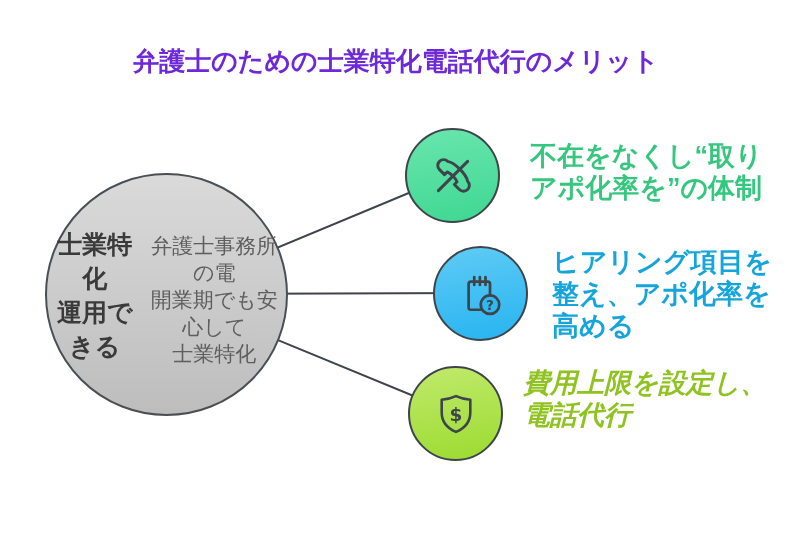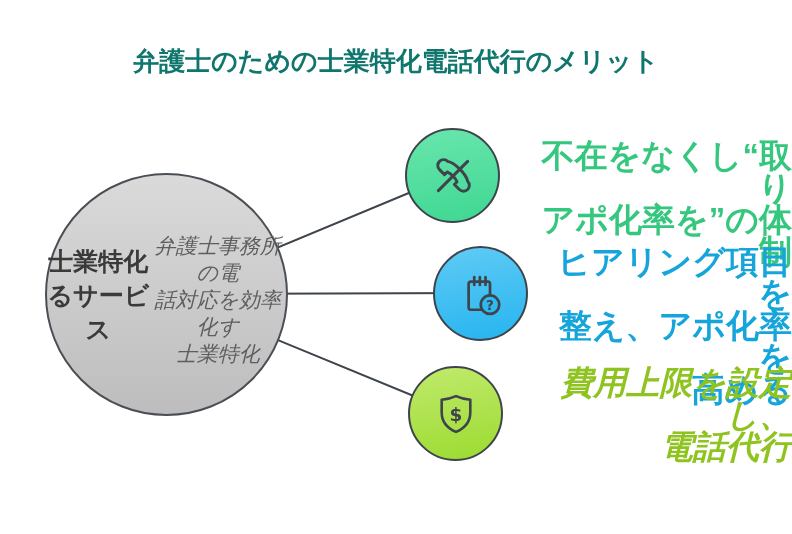--- a/index.html
+++ b/index.html
@@ -2,41 +2,41 @@
 <html><head>
 <meta charset="utf-8">
 <style>
   html,body{margin:0;padding:0;background:#ffffff;}
   .canvas{
     position:relative;width:792px;height:534px;background:#ffffff;overflow:hidden;
     font-family:"Liberation Sans","DejaVu Sans",sans-serif;
   }
   .title{
     position:absolute;top:46px;left:0;width:100%;text-align:center;
-    font-size:26px;line-height:30px;font-weight:700;color:#0f766e;margin:0;
+    font-size:26px;line-height:30px;font-weight:700;color:#6d28d9;margin:0;
   }
   .connectors{position:absolute;left:0;top:0;width:792px;height:534px;}
   .center-node{
     position:absolute;left:45px;top:173px;width:243px;height:243px;border-radius:50%;
     box-sizing:border-box;border:2px solid #4A4F55;
     background:linear-gradient(180deg,#DADADA 0%,#BDBDBD 100%);
     display:flex;flex-direction:row;align-items:center;justify-content:center;
     text-align:center;
   }
   .center-heading{font-size:25px;line-height:34px;font-weight:700;color:#3A3A3A;}
-  .center-subtitle{margin-top:10px;font-size:21px;line-height:27px;font-weight:400;color:#5E5E5E;font-style:italic;}
+  .center-subtitle{margin-top:10px;font-size:21px;line-height:27px;font-weight:400;color:#5E5E5E;}
   .node{
     position:absolute;width:95px;height:95px;border-radius:50%;
     box-sizing:border-box;border:2.5px solid #3E444B;
     display:flex;align-items:center;justify-content:center;
   }
   .node-1{left:405px;top:128px;background:linear-gradient(170deg,#69E6AD 0%,#3FD792 100%);}
   .node-2{left:433px;top:246px;background:linear-gradient(170deg,#5FCBF5 0%,#27B4F0 100%);}
   .node-3{left:408px;top:366px;background:linear-gradient(170deg,#C0EA6C 0%,#9CDB30 100%);}
-  .label{position:absolute;font-size:33px;line-height:32px;font-weight:700;text-align:right;}
+  .label{position:absolute;font-size:27px;line-height:32px;font-weight:700;}
   .label-1{left:530px;top:140px;color:#36C77E;}
   .label-2{left:552px;top:246px;color:#16A5DB;}
   .label-3{left:523px;top:367px;color:#8FC320;font-style:italic;}
   .icon-svg{display:block;}
 </style>
 </head>
 <body>
 
 <div class="canvas">
 
@@ -46,25 +46,25 @@
     <g stroke="#3E444B" stroke-width="2" stroke-linecap="round">
       <line x1="166" y1="294" x2="452" y2="175"></line>
       <line x1="166" y1="294" x2="480" y2="293"></line>
       <line x1="166" y1="294" x2="455" y2="413"></line>
     </g>
   </svg>
 
   <div class="center-node">
     <div class="center-heading">
       <div>士業特化</div>
-      <div>るサービス</div>
+      <div>運用できる</div>
     </div>
     <div class="center-subtitle">
       <div>弁護士事務所の電</div>
-      <div>話対応を効率化す</div>
+      <div>開業期でも安心して</div>
       <div>士業特化</div>
     </div>
   </div>
 
   <div class="node node-1">
     <svg class="icon-svg" width="54" height="54" viewBox="0 0 48 48" xmlns="http://www.w3.org/2000/svg">
       <g fill="none" stroke="#3E444B" stroke-width="2.6" stroke-linecap="round" stroke-linejoin="round">
         <g transform="rotate(45 24 24)">
           <path d="M11.5 28.5 a5.2 5.2 0 0 1 0 -10.4 c2.5 -1.7 7.5 -2.7 12.5 -2.7 s10 1 12.5 2.7 a5.2 5.2 0 0 1 0 10.4 l-6.3 0 l0 -3.4 c-1.9 -0.7 -4 -1.1 -6.2 -1.1 s-4.3 0.4 -6.2 1.1 l0 3.4 z"></path>
         </g>

